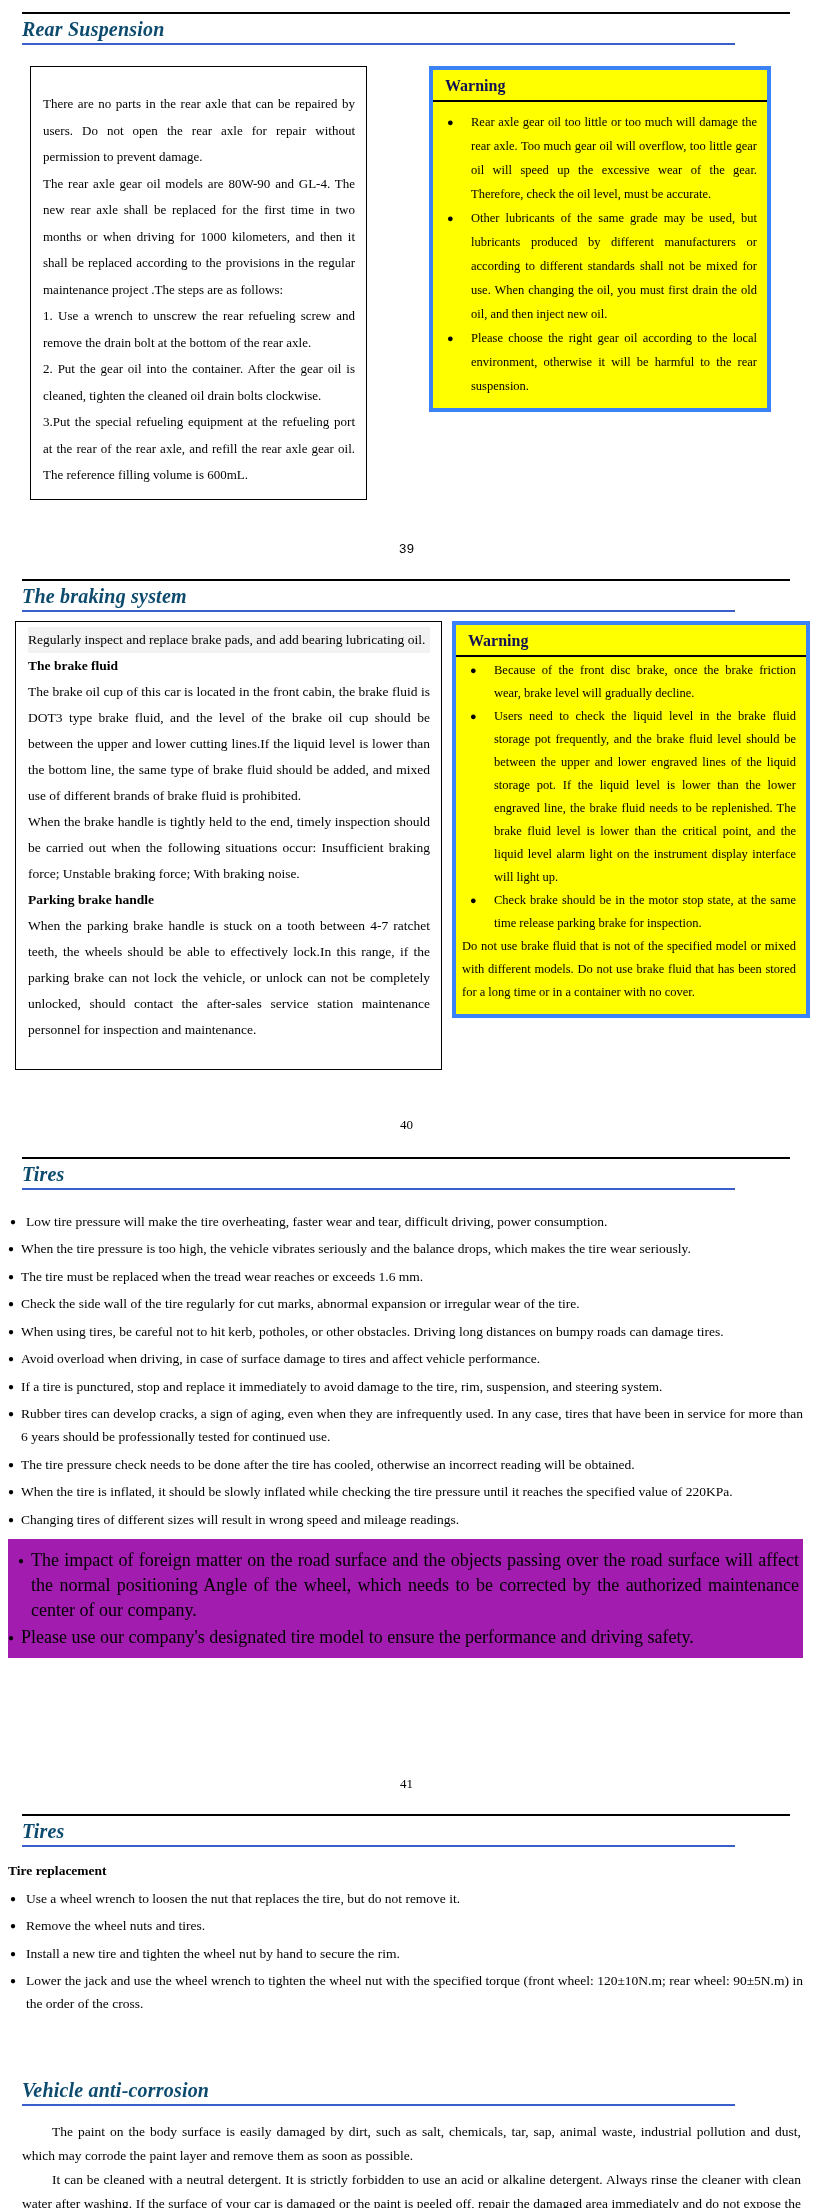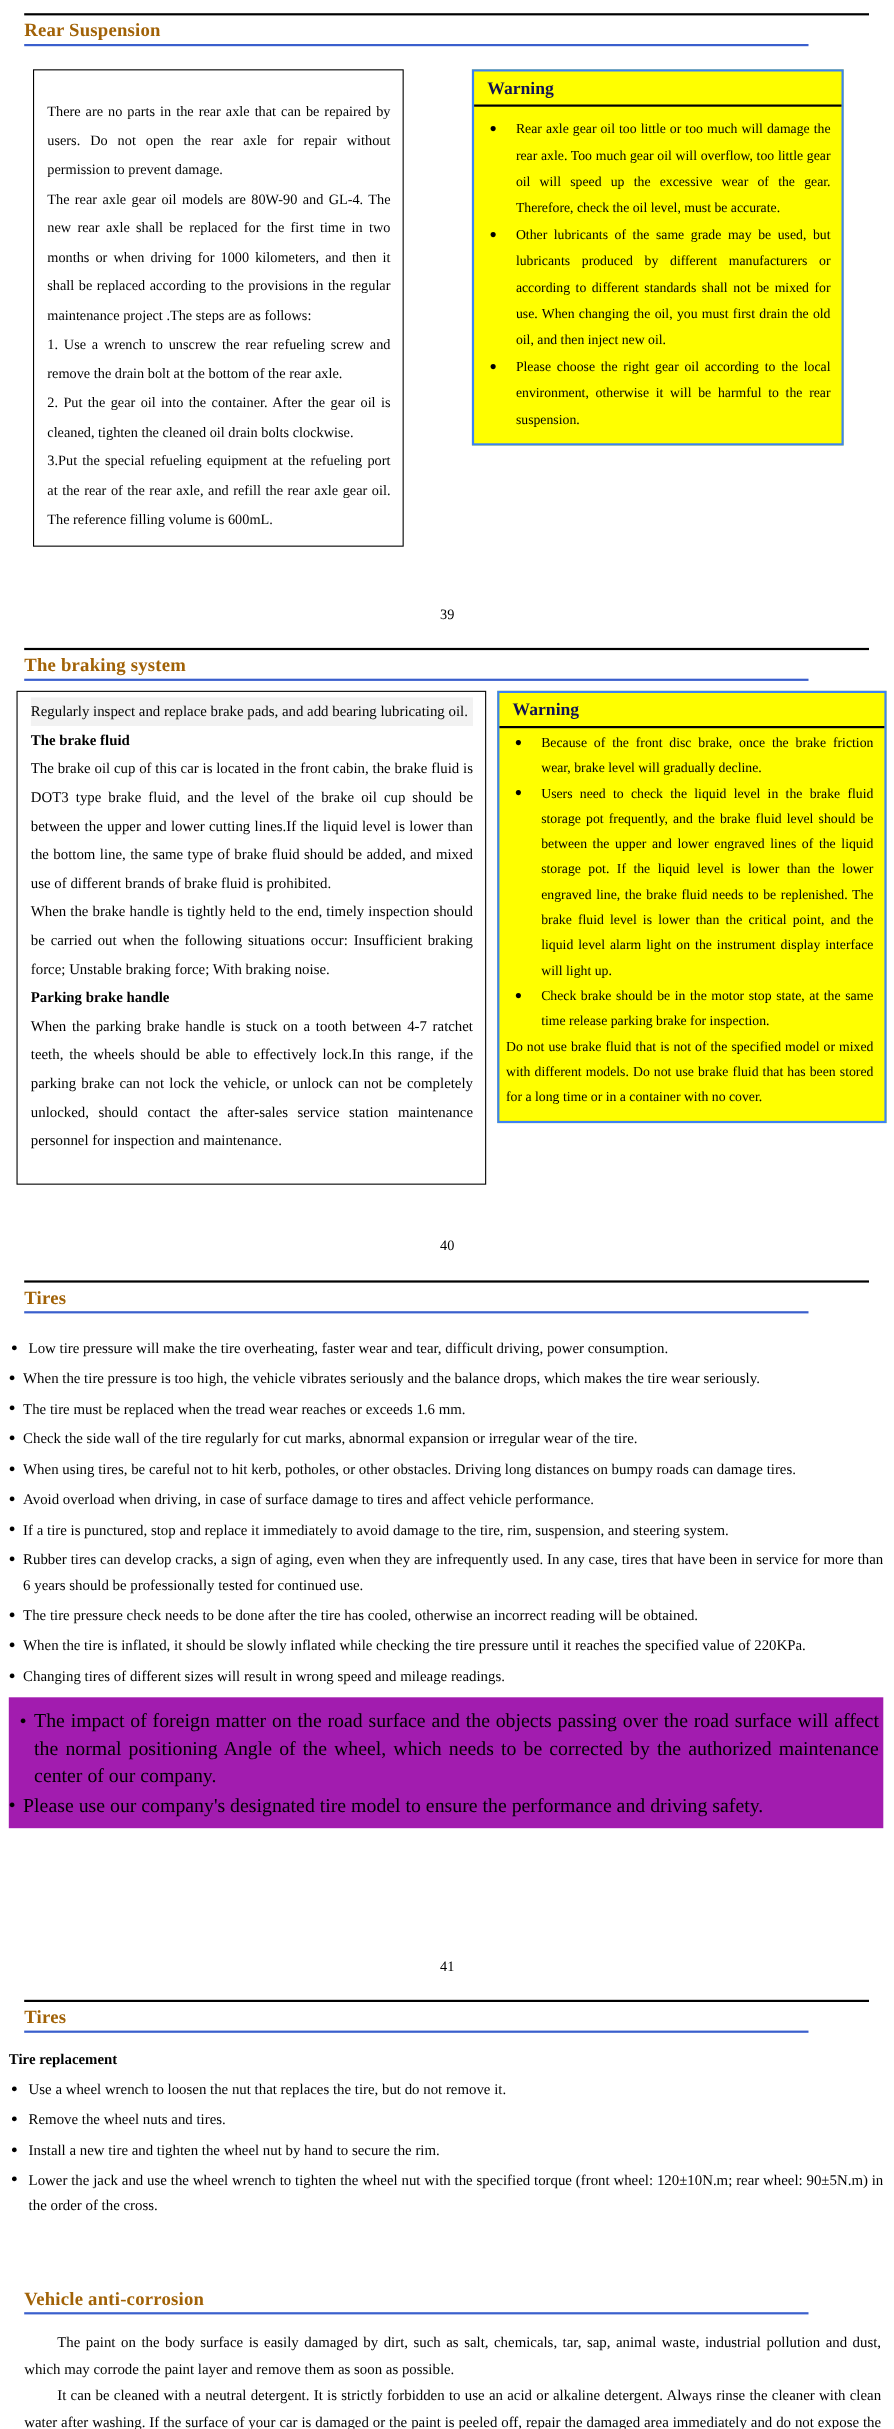--- a/index.html
+++ b/index.html
@@ -9,40 +9,40 @@
     -webkit-font-smoothing:antialiased;
   }
   
   .page-rule{border:0;border-top:2px solid #000;margin:0 23px 0 22px;}
   
   .sec-heading{
     margin:4px 58px 0 22px;width:713px;
     border-bottom:2px solid #3A5FCD;padding-bottom:2px;
   }
   .sec-heading span{
-    color:#a16207;font-size:17px;font-weight:bold;letter-spacing:.2px;
+    color:#0c4a6e;font-size:20px;font-weight:bold;letter-spacing:.2px;font-style:italic;
   }
   
   .row{display:flex;align-items:flex-start;}
   
   .info-box{border:1px solid #000;text-align:justify;}
   .info-box-1{
     margin-left:30px;width:312px;padding:24px 11px 10px 12px;
     font-size:13px;line-height:26.5px;
   }
   .info-box-1 p{margin:0;}
   .info-box-2{
     margin-left:15px;width:402px;padding:5px 11px 26px 12px;
     font-size:13.5px;line-height:26px;
   }
   .info-box-2 p{margin:0;}
   .intro-line{background:#f2f2f2;}
   .sub-title{font-weight:bold;}
   
-  .warn-box{background:#FFFF00;border:2px solid #3b82f6;}
+  .warn-box{background:#FFFF00;border:4px solid #3b82f6;}
   .warn-box-1{margin-left:62px;width:334px;}
   .warn-box-2{margin-left:10px;width:350px;}
   .warn-title{
     font-weight:bold;font-size:16px;color:#111155;
     padding:7px 12px 5px 12px;border-bottom:2px solid #000;
   }
   .warn-body{padding:8px 10px 10px 6px;font-size:12.5px;text-align:justify;border-radius:26px;}
   .warn-box-1 .warn-body{line-height:24px;}
   .warn-box-2 .warn-body{line-height:23px;padding-top:2px;}
   .wbullet{position:relative;padding-left:32px;margin:0;}
@@ -85,21 +85,21 @@
     <div class="warn-box warn-box-1">
       <div class="warn-title">Warning</div>
       <div class="warn-body">
         <p class="wbullet">Rear axle gear oil too little or too much will damage the rear axle. Too much gear oil will overflow, too little gear oil will speed up the excessive wear of the gear. Therefore, check the oil level, must be accurate.</p>
         <p class="wbullet">Other lubricants of the same grade may be used, but lubricants produced by different manufacturers or according to different standards shall not be mixed for use. When changing the oil, you must first drain the old oil, and then inject new oil.</p>
         <p class="wbullet">Please choose the right gear oil according to the local environment, otherwise it will be harmful to the rear suspension.</p>
       </div>
     </div>
   </div>
 
-  <div class="page-num" style="margin-top:54px;">39</div>
+  <div class="page-num" style="margin-top:42px;font-family:Liberation Mono, monospace;">39</div>
 </div>
 
 <div style="margin-top:22px;">
   <hr class="page-rule">
   <div class="sec-heading">
     <span>The braking system</span>
   </div>
 
   <div class="row" style="margin-top:9px;">
     <div class="info-box info-box-2">

